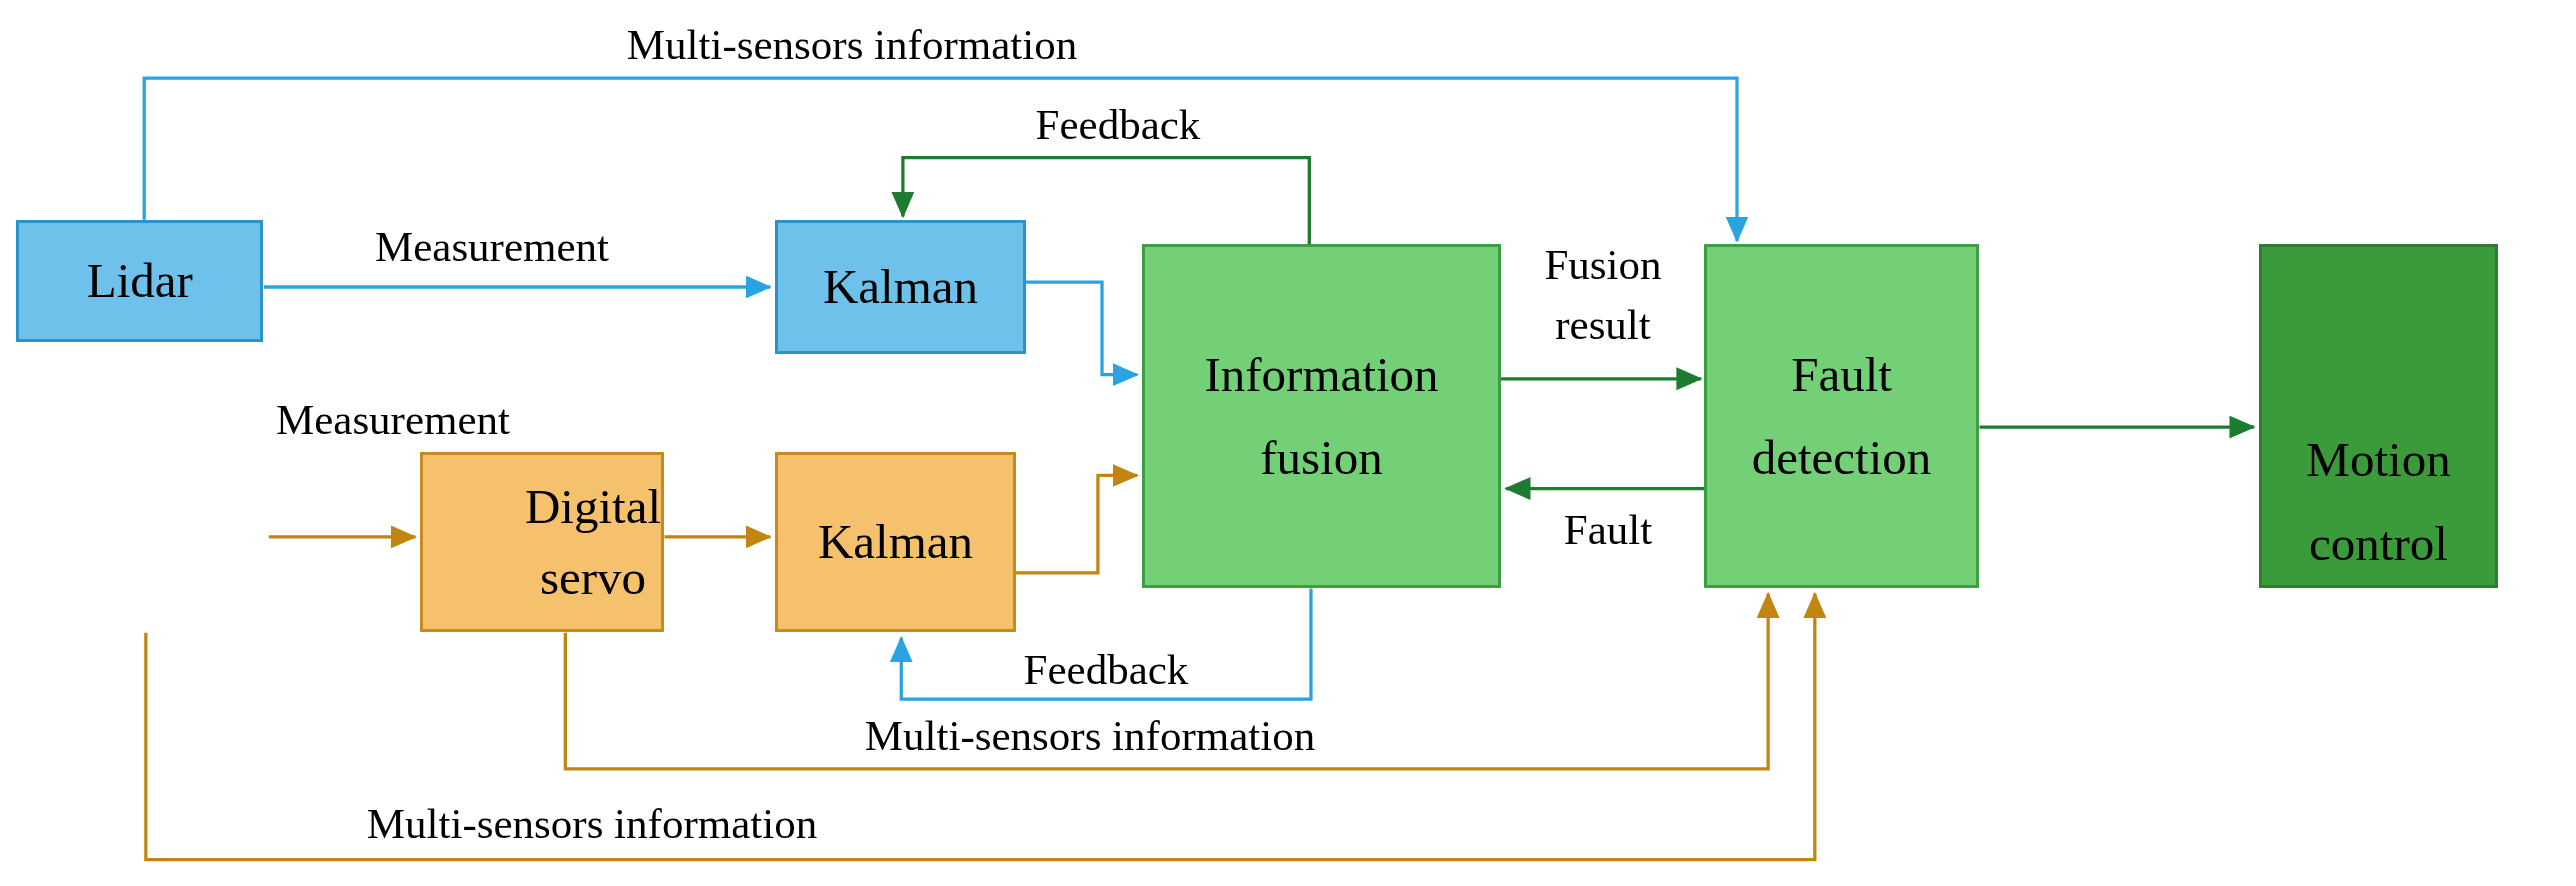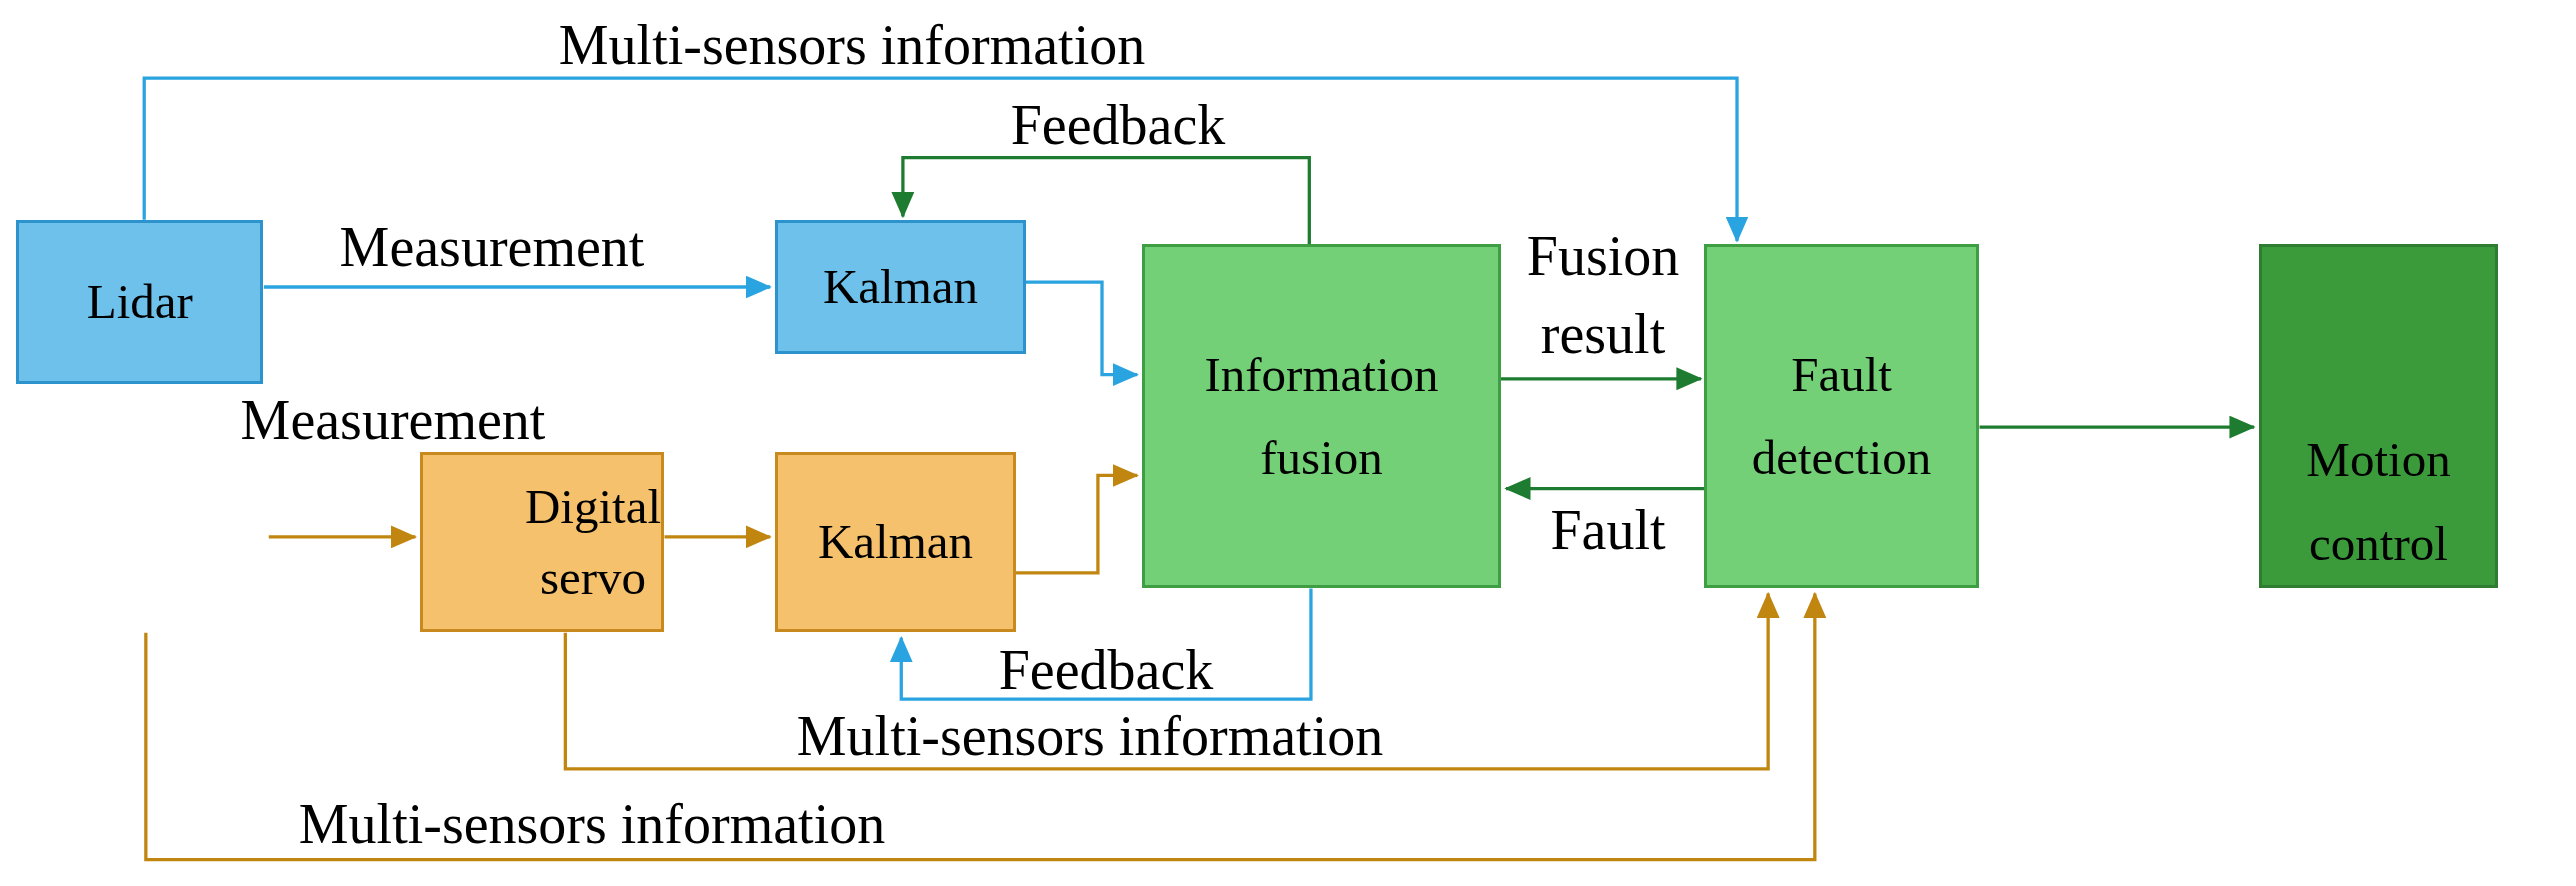--- a/index.html
+++ b/index.html
@@ -24,21 +24,21 @@
     box-sizing:border-box;
     border:3.3px solid transparent;
   }
   .box.blue  {background:var(--blue-fill);  border-color:var(--blue-border);}
   .box.orange{background:var(--orange-fill);border-color:var(--orange-border);}
   .box.green {background:var(--green-fill); border-color:var(--green-border);text-align:center;}
   .box.dkgreen{background:var(--dkgreen-fill);border-color:var(--dkgreen-border);}
   .edge-label{
     position:absolute;
     transform:translate(-50%,-50%);
-    font-size:56px;
+    font-size:43px;
     line-height:1.4;
     white-space:pre-line;
     text-align:center;
   }
   svg.wires{position:absolute;left:0;top:0;width:2576px;height:887px;}
   svg.wires polyline{fill:none;stroke-width:4px;stroke-linejoin:miter;}
 </style>
 </head>
 <body>
 
@@ -77,21 +77,21 @@
 
     <polyline points="1240,699 1340,699 1340,580 1388,580" style="stroke:var(--orange-line)" marker-end="url(#mo)"></polyline>
 
     <polyline points="1600,718 1600,853 1100,853 1100,778" style="stroke:var(--blue-line)" marker-end="url(#mb)"></polyline>
 
     <polyline points="690,772 690,938 2158,938 2158,724" style="stroke:var(--orange-line)" marker-end="url(#mo)"></polyline>
 
     <polyline points="178,772 178,1049 2215,1049 2215,724" style="stroke:var(--orange-line)" marker-end="url(#mo)"></polyline>
   </svg>
 
-  <div class="box blue" style="left:16.4px;top:220px;width:247px;height:164px;">
+  <div class="box blue" style="left:16.4px;top:220px;width:247px;height:122px;">
     <span>Lidar</span>
   </div>
 
   <div class="box blue" style="left:775px;top:220px;width:251px;height:134px;">
     <span>Kalman</span>
   </div>
 
 
   <div class="box orange" style="left:420px;top:452px;width:244px;height:180px;justify-content:flex-end;">
     <span>Digital

